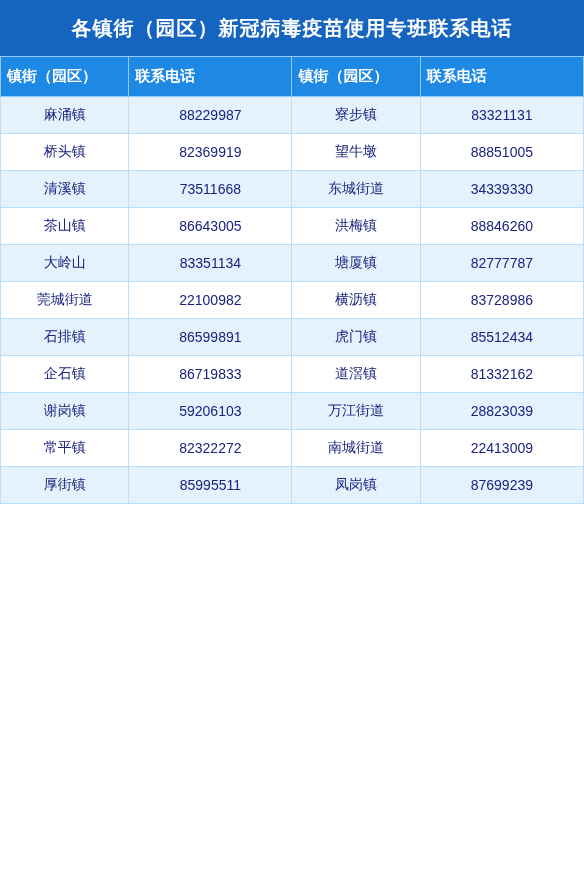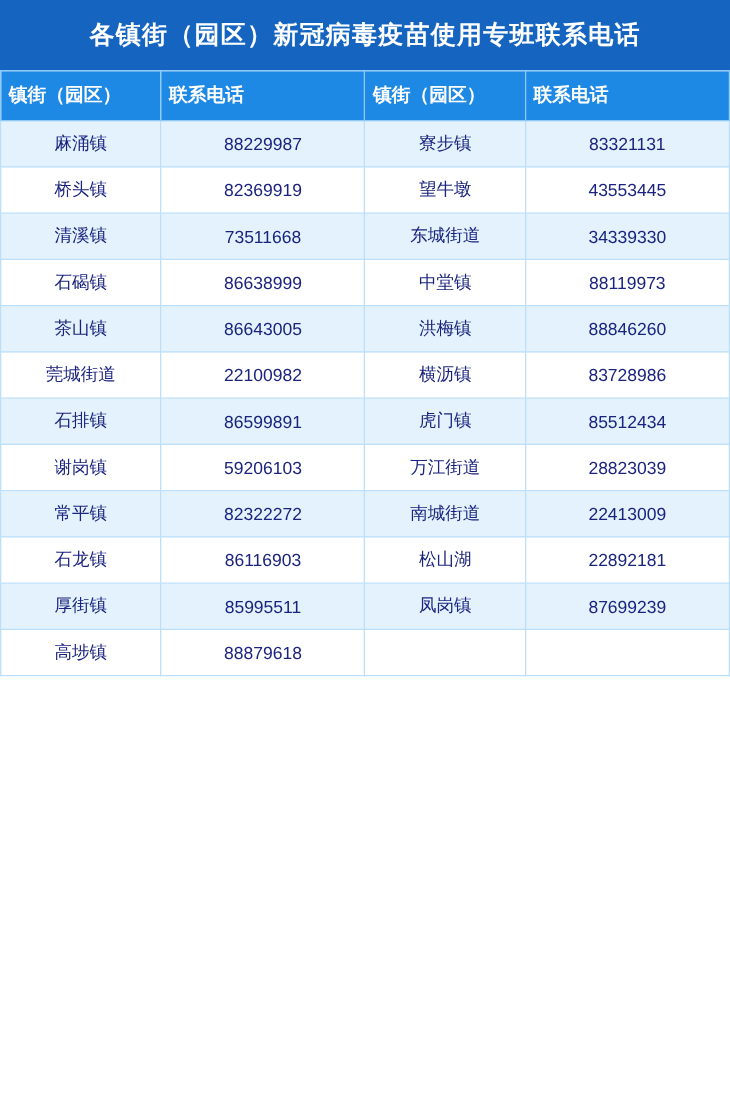--- a/index.html
+++ b/index.html
@@ -87,77 +87,71 @@
     <tr>
           <td>麻涌镇</td>
           <td>88229987</td>
           <td>寮步镇</td>
           <td>83321131</td>
         </tr>
         <tr>
           <td>桥头镇</td>
           <td>82369919</td>
           <td>望牛墩</td>
-          <td>43553445</td>
+          <td>88851005</td>
         </tr>
         <tr>
           <td>清溪镇</td>
           <td>73511668</td>
           <td>东城街道</td>
           <td>34339330</td>
         </tr>
         <tr>
-          <td>石碣镇</td>
-          <td>86638999</td>
-          <td>中堂镇</td>
-          <td>88119973</td>
-        </tr>
-        <tr>
           <td>茶山镇</td>
           <td>86643005</td>
           <td>洪梅镇</td>
           <td>88846260</td>
+        </tr>
+        <tr>
+          <td>大岭山</td>
+          <td>83351134</td>
+          <td>塘厦镇</td>
+          <td>82777787</td>
         </tr>
         <tr>
           <td>莞城街道</td>
           <td>22100982</td>
           <td>横沥镇</td>
           <td>83728986</td>
         </tr>
         <tr>
           <td>石排镇</td>
           <td>86599891</td>
           <td>虎门镇</td>
           <td>85512434</td>
         </tr>
         <tr>
+          <td>企石镇</td>
+          <td>86719833</td>
+          <td>道滘镇</td>
+          <td>81332162</td>
+        </tr>
+        <tr>
           <td>谢岗镇</td>
           <td>59206103</td>
           <td>万江街道</td>
           <td>28823039</td>
         </tr>
         <tr>
           <td>常平镇</td>
           <td>82322272</td>
           <td>南城街道</td>
           <td>22413009</td>
         </tr>
         <tr>
-          <td>石龙镇</td>
-          <td>86116903</td>
-          <td>松山湖</td>
-          <td>22892181</td>
-        </tr>
-        <tr>
           <td>厚街镇</td>
           <td>85995511</td>
           <td>凤岗镇</td>
           <td>87699239</td>
-        </tr>
-        <tr>
-          <td>高埗镇</td>
-          <td>88879618</td>
-          <td></td>
-          <td></td>
         </tr>
       </tbody>
   </table>
 </div>
 
 </body></html>

